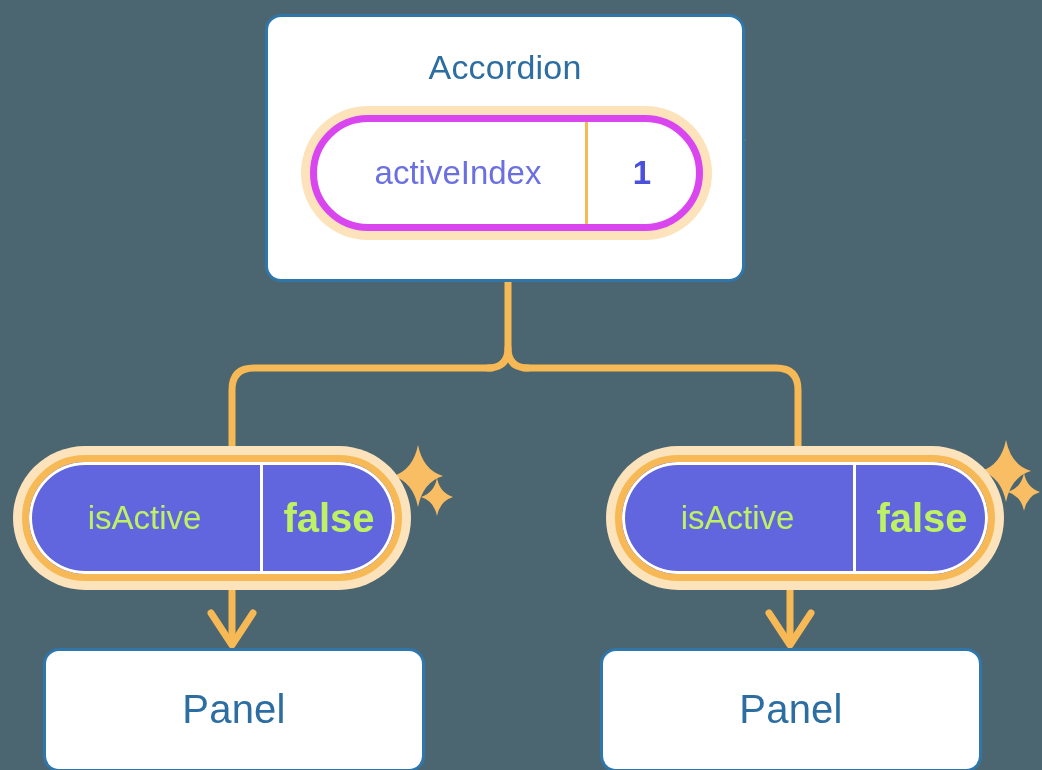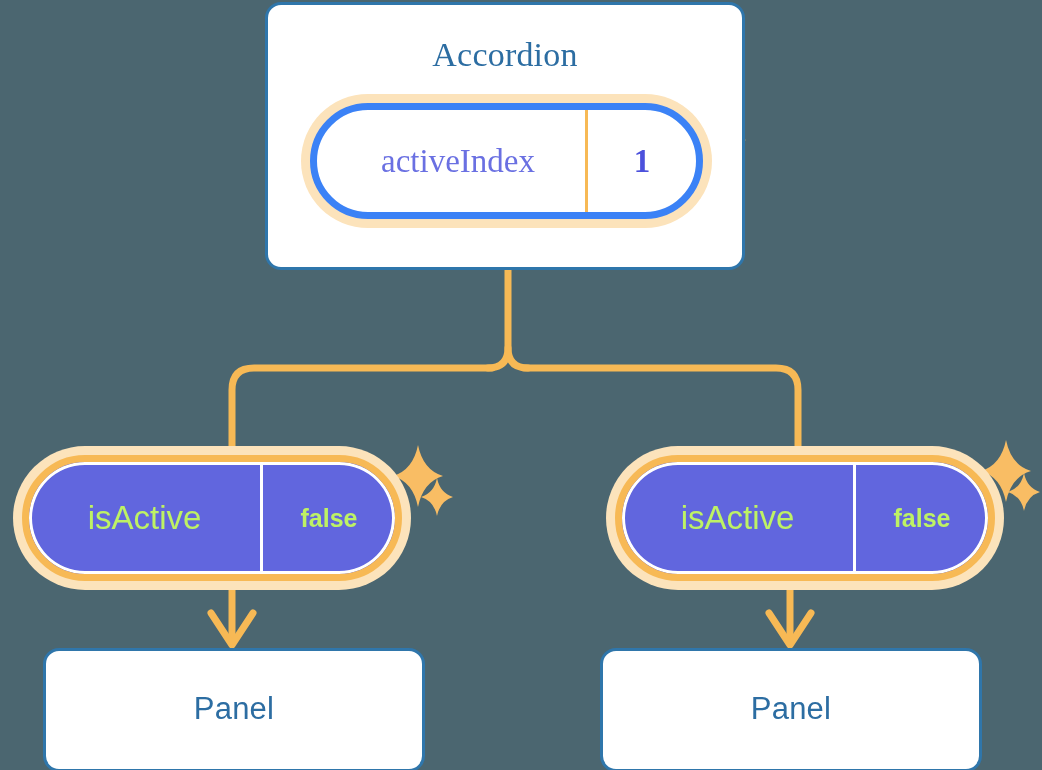--- a/index.html
+++ b/index.html
@@ -48,56 +48,55 @@
     color: #2c6da2;
     font-size: 34px;
     font-weight: 400;
     letter-spacing: 0.2px;
     text-align: center;
     white-space: nowrap;
   }
 
   #accordion-card {
     left: 265px;
-    top: 2px;
+    top: 14px;
     width: 480px;
     height: 268px;
-    font-family: Liberation Serif, serif;
   }
 
   #accordion-card .card-title {
     margin-top: 31px;
   }
 
   .panel-card {
     width: 382px;
     height: 124px;
     top: 648px;
     display: flex;
     align-items: center;
     justify-content: center;
   }
 
   .panel-card .card-title {
-    font-size: 31px;
+    font-size: 40px;
     margin-top: -2px;
   }
 
   #panel-card-left  { left: 43px; }
   #panel-card-right { left: 600px; }
 
   
   .pill {
     position: absolute;
     display: flex;
     align-items: stretch;
     border-radius: 999px;
     z-index: 3;
     
-    border: 7px solid #3b82f6;
+    border: 7px solid #d946ef;
     box-shadow: 0 0 0 9px #fce3bb;
     background: #ffffff;
   }
 
   .pill-seg {
     display: flex;
     align-items: center;
     justify-content: center;
     white-space: nowrap;
   }
@@ -144,21 +143,21 @@
     color: #bef264;
   }
 
   .pill-purple .seg-key {
     flex: 0 0 231px;
     font-size: 33px;
   }
 
   .pill-purple .seg-val {
     flex: 1 1 auto;
-    font-size: 25px;
+    font-size: 40px;
     font-weight: bold;
     border-left: 3px solid #ffffff;
   }
 
   #pill-isactive-left  { left: 22px; }
   #pill-isactive-right { left: 615px; }
 </style>
 </head>
 <body>
 

